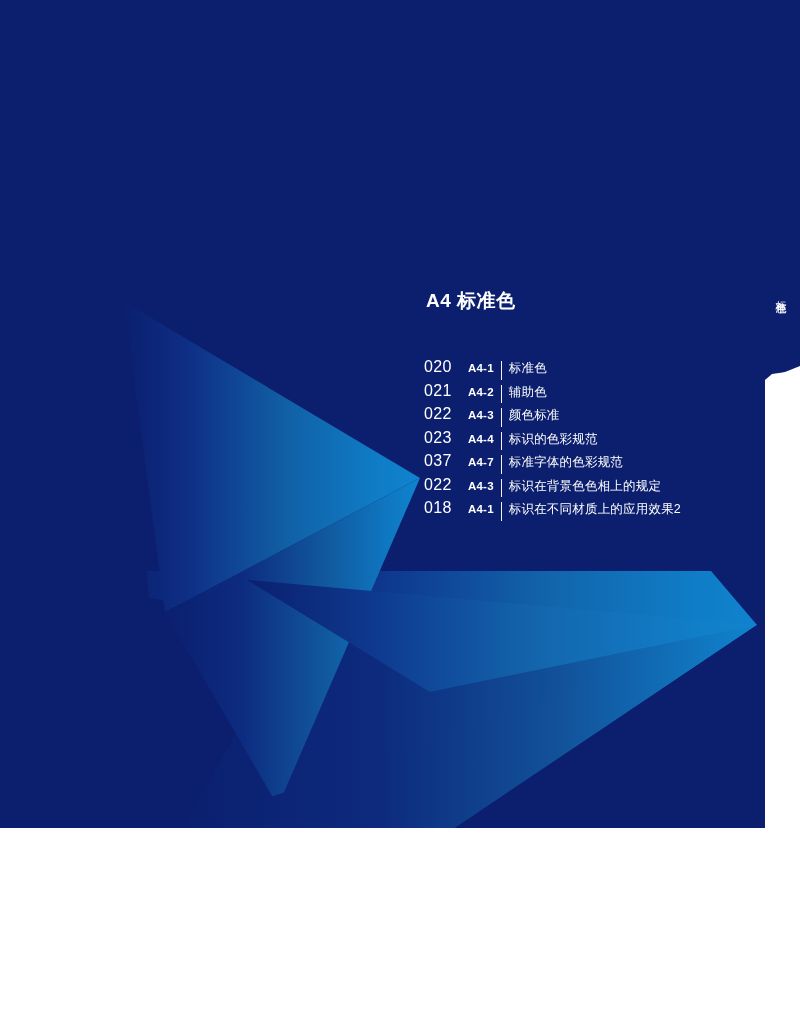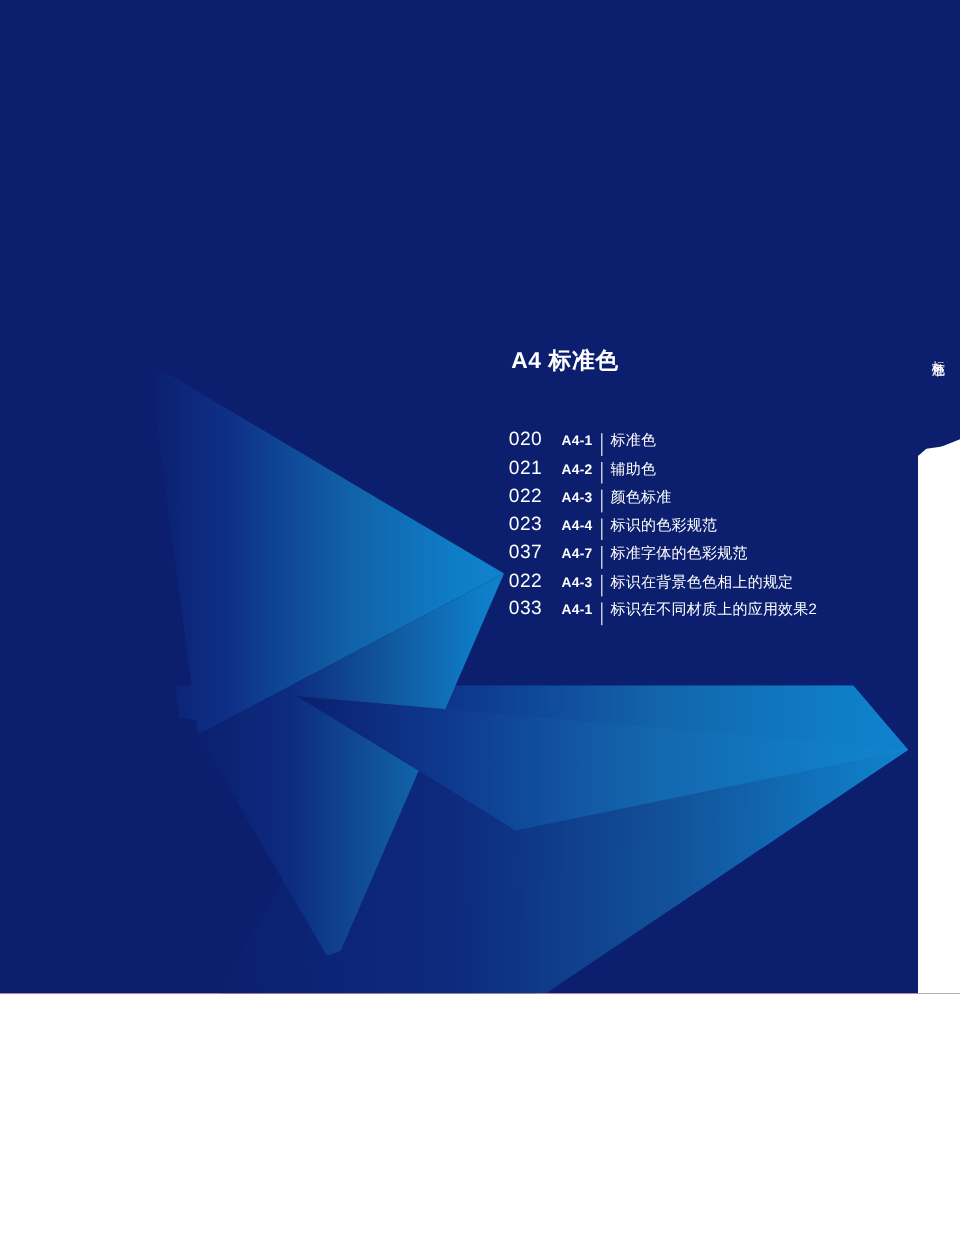--- a/index.html
+++ b/index.html
@@ -244,21 +244,21 @@
 
       <li class="toc-row">
         <span class="toc-num">022</span>
         <span class="toc-code">A4-3</span>
         <span class="toc-sep"></span>
         <span class="toc-label">标识在背景色色相上的规定</span>
       </li>
 
 
       <li class="toc-row">
-        <span class="toc-num">033</span>
+        <span class="toc-num">018</span>
         <span class="toc-code">A4-1</span>
         <span class="toc-sep"></span>
         <span class="toc-label">标识在不同材质上的应用效果2</span>
       </li>
 
     </ul>
   </div>
 </div>
 
 </body></html>

